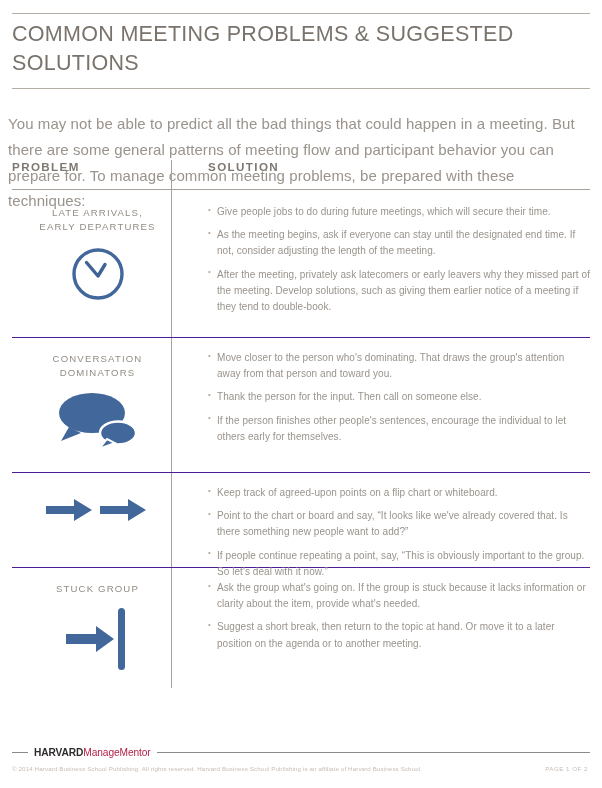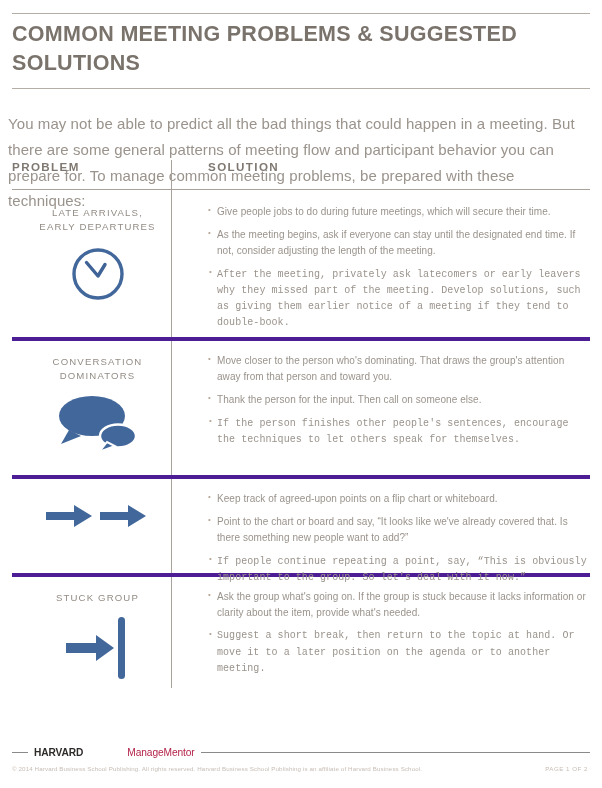--- a/index.html
+++ b/index.html
@@ -33,21 +33,21 @@
     top: 13px;
     height: 1px;
     background: #b5aea6;
   }
   .doc-title {
     position: absolute;
     left: 12px;
     top: 20px;
     width: 520px;
     font-size: 21.5px;
-    font-weight: bold;
+    font-weight: normal;
     line-height: 1.33;
     letter-spacing: 0.3px;
     color: #7a736c;
     text-transform: uppercase;
     margin: 0;
   }
   .title-rule {
     position: absolute;
     left: 12px;
     right: 12px;
@@ -100,21 +100,21 @@
     position: absolute;
     left: 0;
     right: 0;
     top: 29px;
     height: 1px;
     background: #a9a29a;
   }
 
   .row {
     position: relative;
-    border-bottom: 4px solid #4c1d95;
+    border-bottom: 1px solid #4c1d95;
     display: block;
   }
   .row:last-child { border-bottom: none; }
 
   .cell-problem {
     position: absolute;
     left: 0;
     top: 0;
     width: 171px;
     text-align: center;
@@ -149,21 +149,21 @@
   }
   ul.bullets li {
     position: relative;
     padding-left: 9px;
     margin-bottom: 7px;
     font-size: 10px;
     line-height: 1.62;
     color: #9a938c;
     letter-spacing: 0.06px;
   }
-  ul.bullets li:last-child { margin-bottom: 0; font-family: Liberation Mono, monospace; }
+  ul.bullets li:last-child { margin-bottom: 0; }
   ul.bullets li::before {
     content: "\2022";
     position: absolute;
     left: 0;
     top: -0.5px;
     color: #b9a89a;
     font-size: 8px;
   }
 
   
@@ -194,21 +194,20 @@
     white-space: nowrap;
     flex: 0 0 auto;
     letter-spacing: -0.1px;
   }
   .logo-harvard {
     font-weight: bold;
     color: #2f2b2a;
   }
   .logo-mm {
     color: #b3224a;
-    padding-left: 44px;
   }
   .logo-dash-right {
     flex: 1 1 auto;
     height: 1px;
     background: #8a8a8a;
     margin-left: 6px;
   }
   .footer-legal {
     position: absolute;
     left: 12px;
@@ -281,21 +280,21 @@
             <path d="M14 36 L6 50 L26 42 Z" fill="#42679B"></path>
             <ellipse cx="63" cy="42" rx="18" ry="11.5" fill="#42679B" stroke="#ffffff" stroke-width="2.4"></ellipse>
             <path d="M52 48 L44 58 L60 52 Z" fill="#42679B" stroke="#ffffff" stroke-width="2"></path>
           </svg>
         </div>
       </div>
       <div class="cell-solution">
         <ul class="bullets">
           <li>Move closer to the person who's dominating. That draws the group's attention away from that person and toward you.</li>
           <li>Thank the person for the input. Then call on someone else.</li>
-          <li>If the person finishes other people's sentences, encourage the techniques to let others speak for themselves.</li>
+          <li>If the person finishes other people's sentences, encourage the individual to let others early for themselves.</li>
         </ul>
       </div>
     </div>
 
     <div class="row row-3">
       <div class="cell-problem">
         <div class="icon-wrap" style="height:34px;margin-top:6px;">
           <svg width="108" height="30" viewBox="0 0 108 30" aria-hidden="true">
             <g fill="#42679B">
               <path d="M2 11 H30 V4 L48 15 L30 26 V19 H2 Z"></path>

